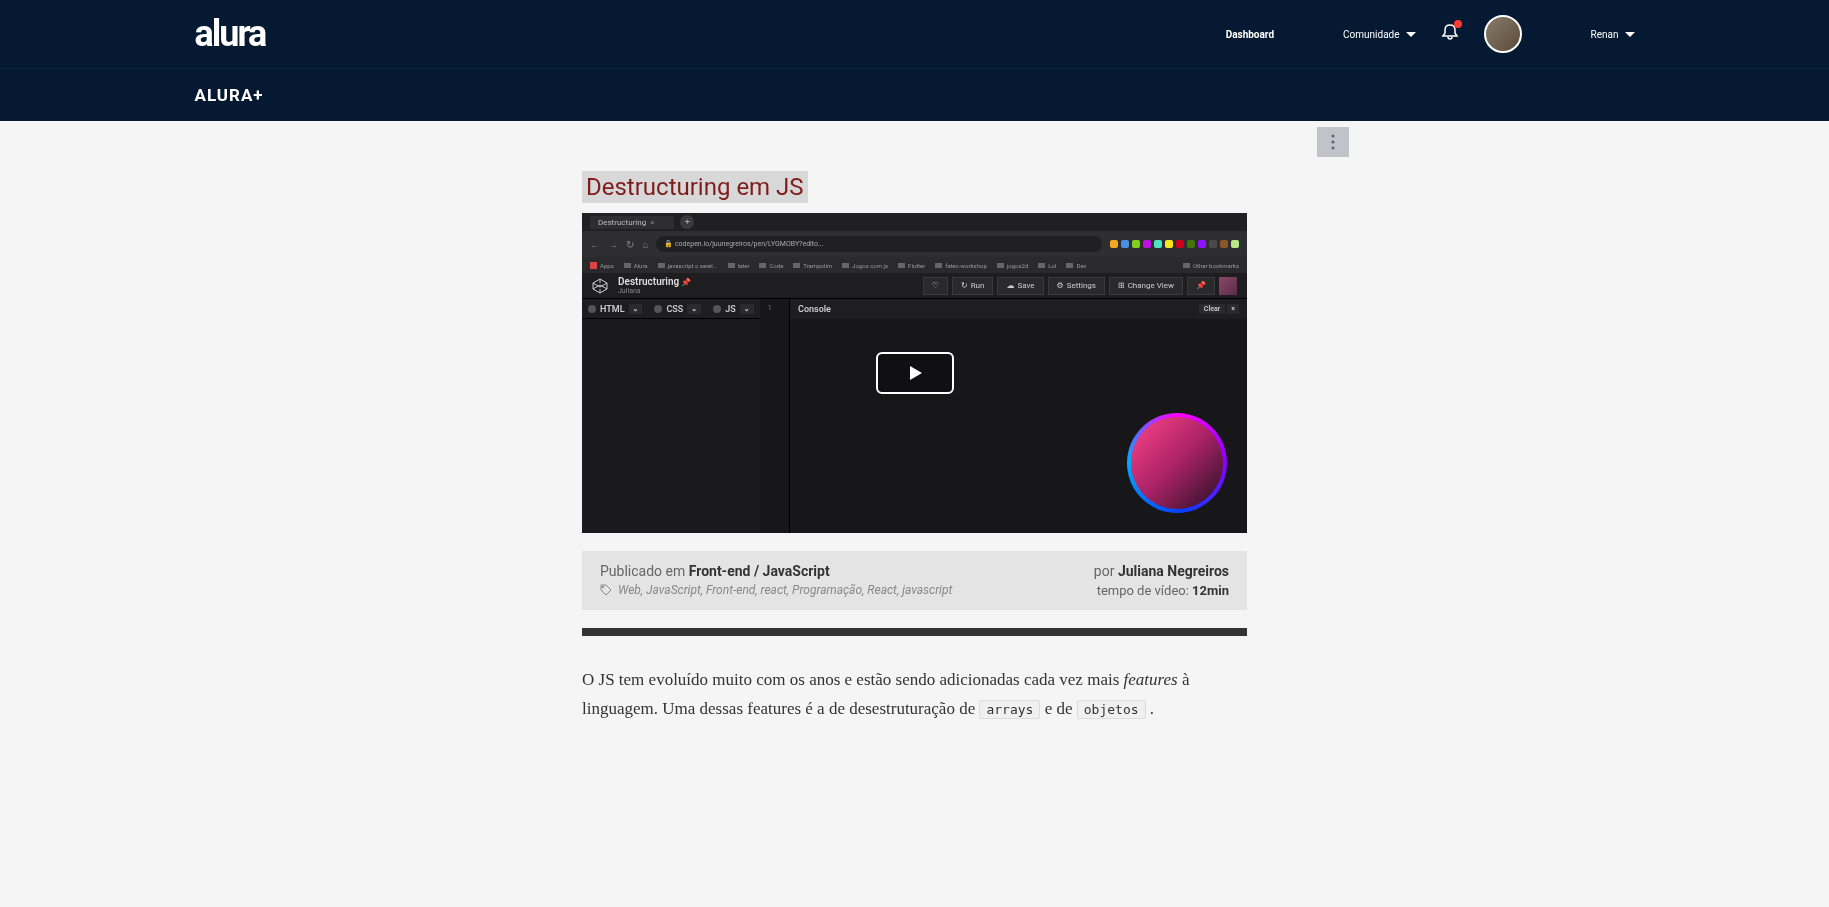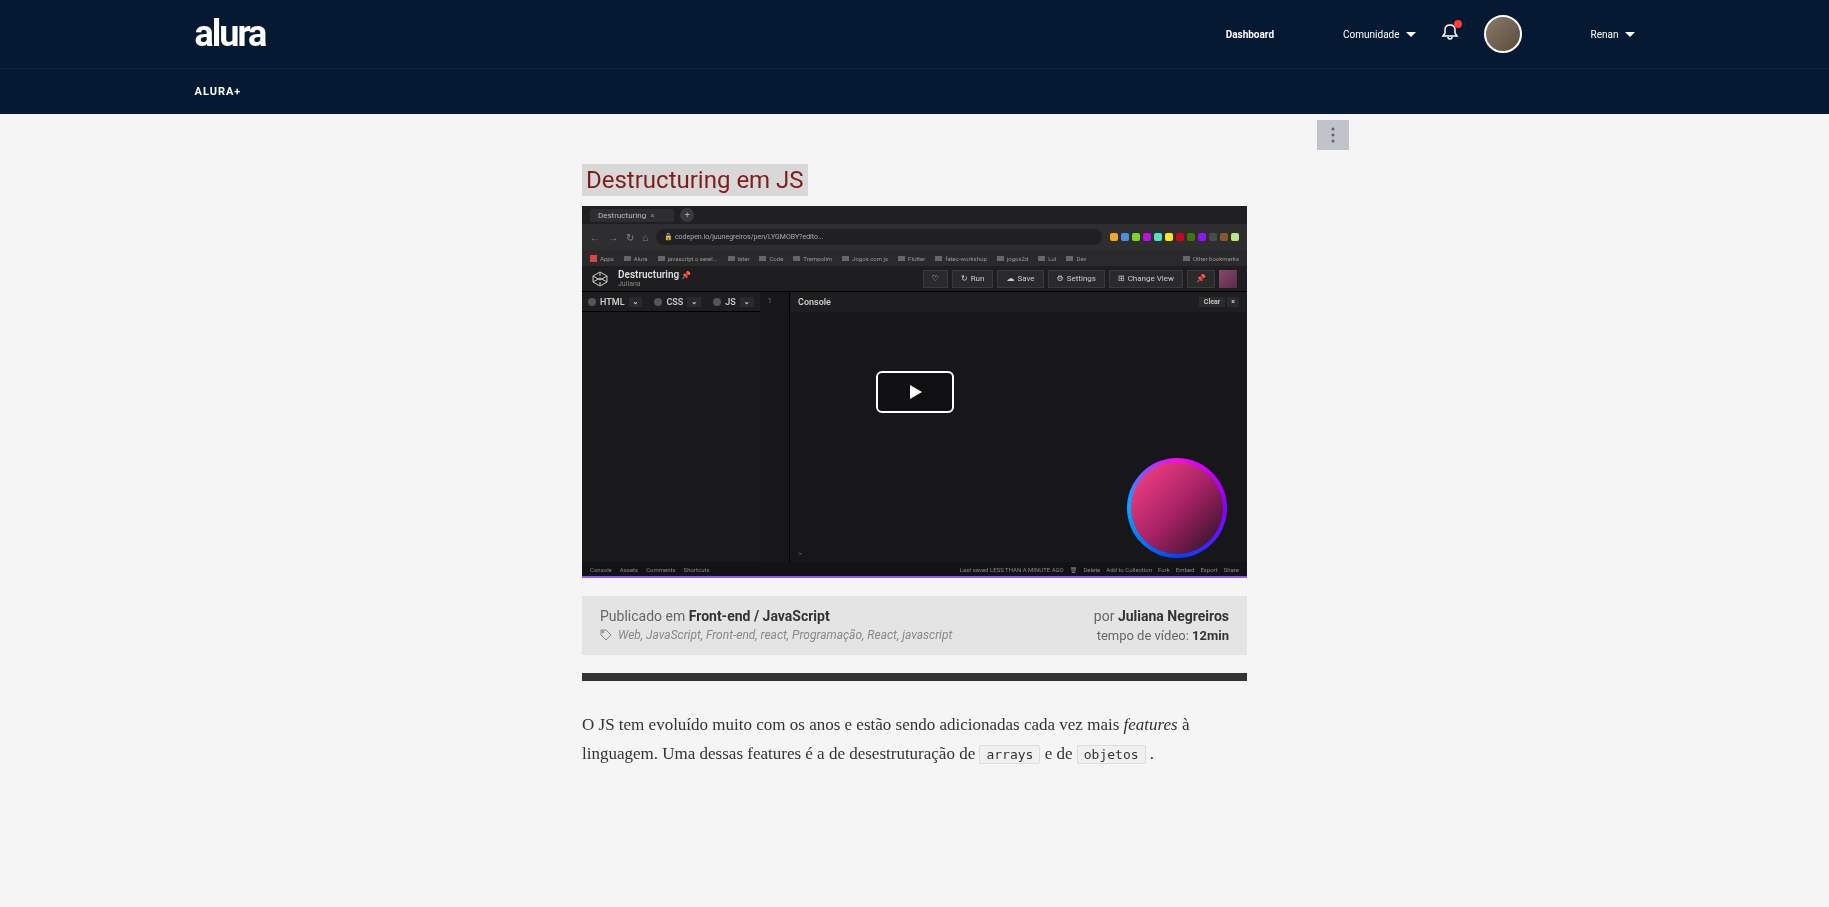--- a/index.html
+++ b/index.html
@@ -18,31 +18,31 @@
     
     .nav-right { margin-left: auto; display: flex; align-items: center; gap: 24px; color: #fff; }
     .nav-link { color: #fff; font-size: 10px; cursor: pointer; display: flex; align-items: center; gap: 6px; margin-left: 45px; }
     .nav-link.bold { font-weight: 700; }
     .bell-wrap { position: relative; cursor: pointer; }
     .bell-dot { position: absolute; top: -2px; right: -2px; width: 8px; height: 8px; background: #ff3b30; border-radius: 50%; }
     .avatar { width: 38px; height: 38px; border-radius: 50%; background: linear-gradient(135deg, #8a7a6a, #5a4a3a); border: 2px solid #fff; }
     
     .subheader { background: #051933; border-top: 1px solid #0a2540; padding: 16px 40px; }
     .subheader-inner { max-width: 1440px; margin: 0 auto; }
-    .subheader-title { color: #fff; font-size: 11px; font-weight: 700; letter-spacing: 1px; }
+    .subheader-title { color: #fff; font-size: 17px; font-weight: 700; letter-spacing: 1px; }
     
     .main { max-width: 1440px; margin: 0 auto; padding: 0 40px; position: relative; }
     .content-wrap { max-width: 665px; margin: 0 auto; padding-top: 50px; position: relative; }
     
     .dots-menu { position: absolute; right: 286px; top: 6px; width: 32px; height: 30px; background: #c0c4ca; display: flex; align-items: center; justify-content: center; cursor: pointer; }
     .dots-menu svg { fill: #5a6270; }
     
     .page-title { font-size: 24px; color: #7f1d1d; background: #d8d8d8; display: inline-block; padding: 2px 4px; margin-bottom: 10px; font-weight: 400; }
     
-    .video-player { width: 100%; height: 372px; background: #8b5cf6; position: relative; overflow: hidden; }
+    .video-player { width: 100%; height: 320px; background: #0369a1; position: relative; overflow: hidden; }
     .browser-chrome { background: #2e2e30; height: 44px; display: flex; flex-direction: column; }
     .tab-bar { height: 18px; background: #202022; display: flex; align-items: center; padding: 0 8px; gap: 6px; }
     .tab { background: #2e2e30; color: #bbb; font-size: 8px; padding: 2px 20px 2px 8px; display: flex; align-items: center; gap: 4px; }
     .tab-close { color: #888; font-size: 8px; }
     .new-tab { width: 14px; height: 14px; background: #3a3a3c; border-radius: 50%; color: #aaa; font-size: 9px; display: flex; align-items: center; justify-content: center; }
     .addr-bar { height: 26px; display: flex; align-items: center; padding: 0 8px; gap: 8px; }
     .nav-icons { display: flex; gap: 8px; color: #888; font-size: 10px; }
     .url-bar { flex: 1; background: #202022; border-radius: 10px; height: 16px; color: #aaa; font-size: 7px; padding: 0 8px; display: flex; align-items: center; }
     .ext-icons { display: flex; gap: 3px; }
     .ext-dot { width: 8px; height: 8px; border-radius: 2px; }

